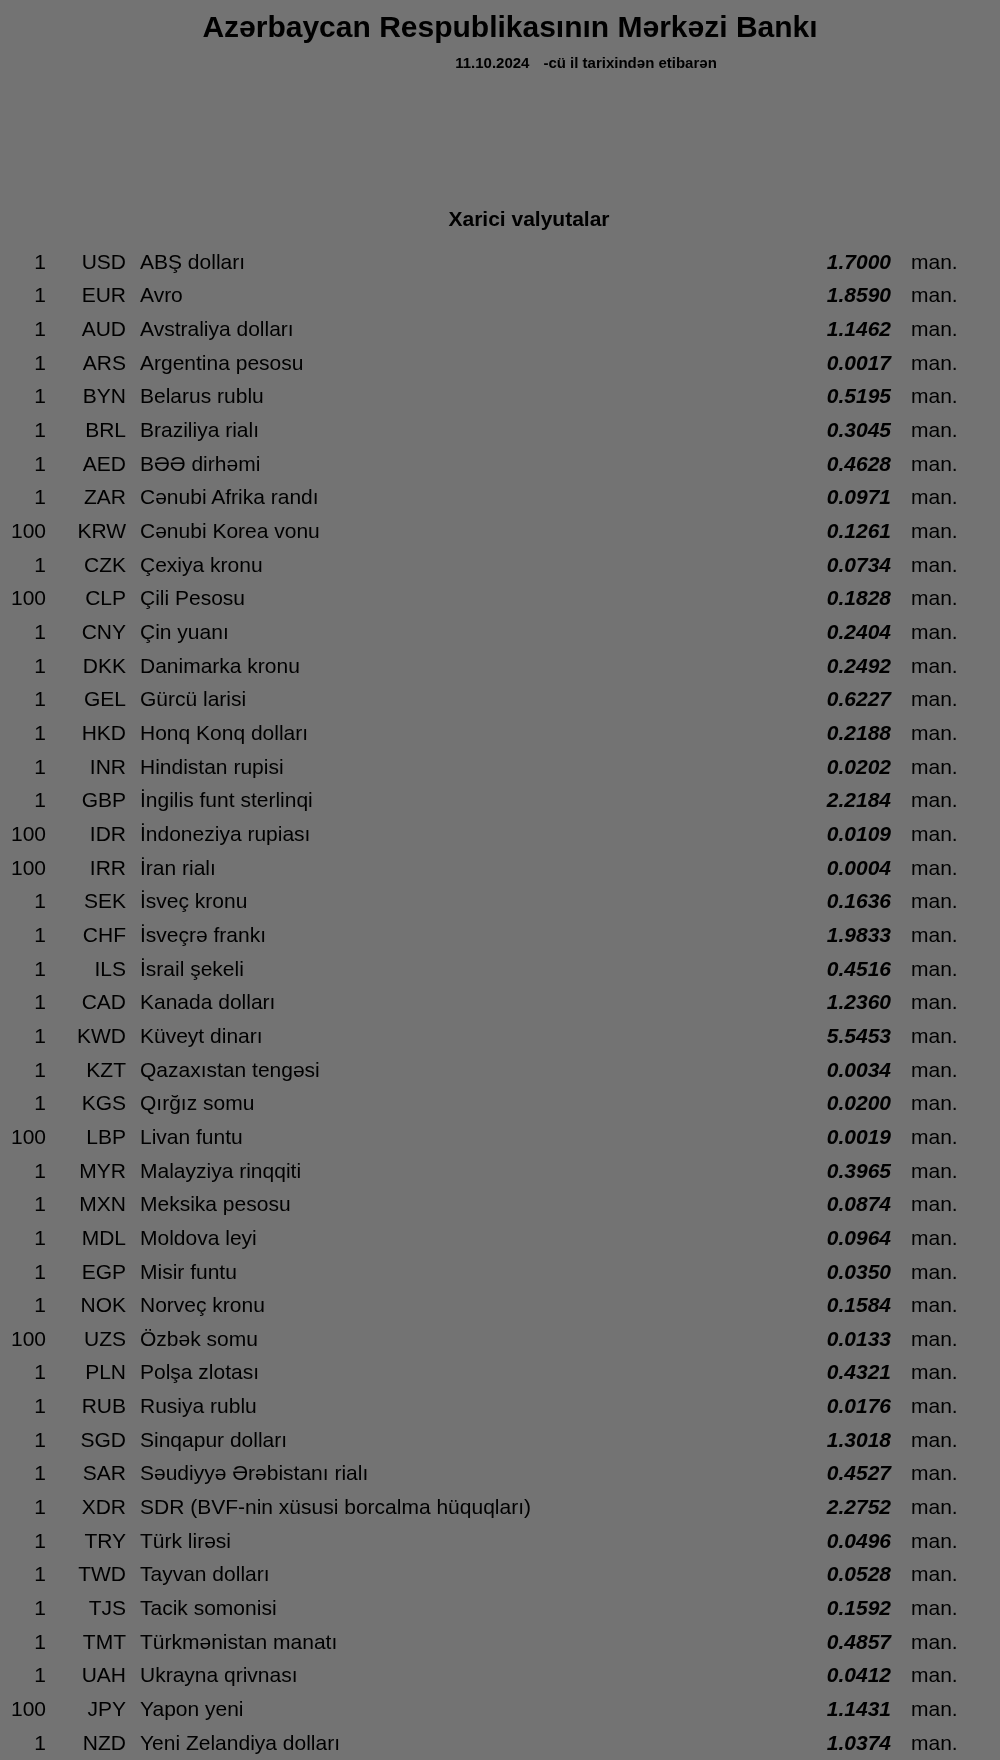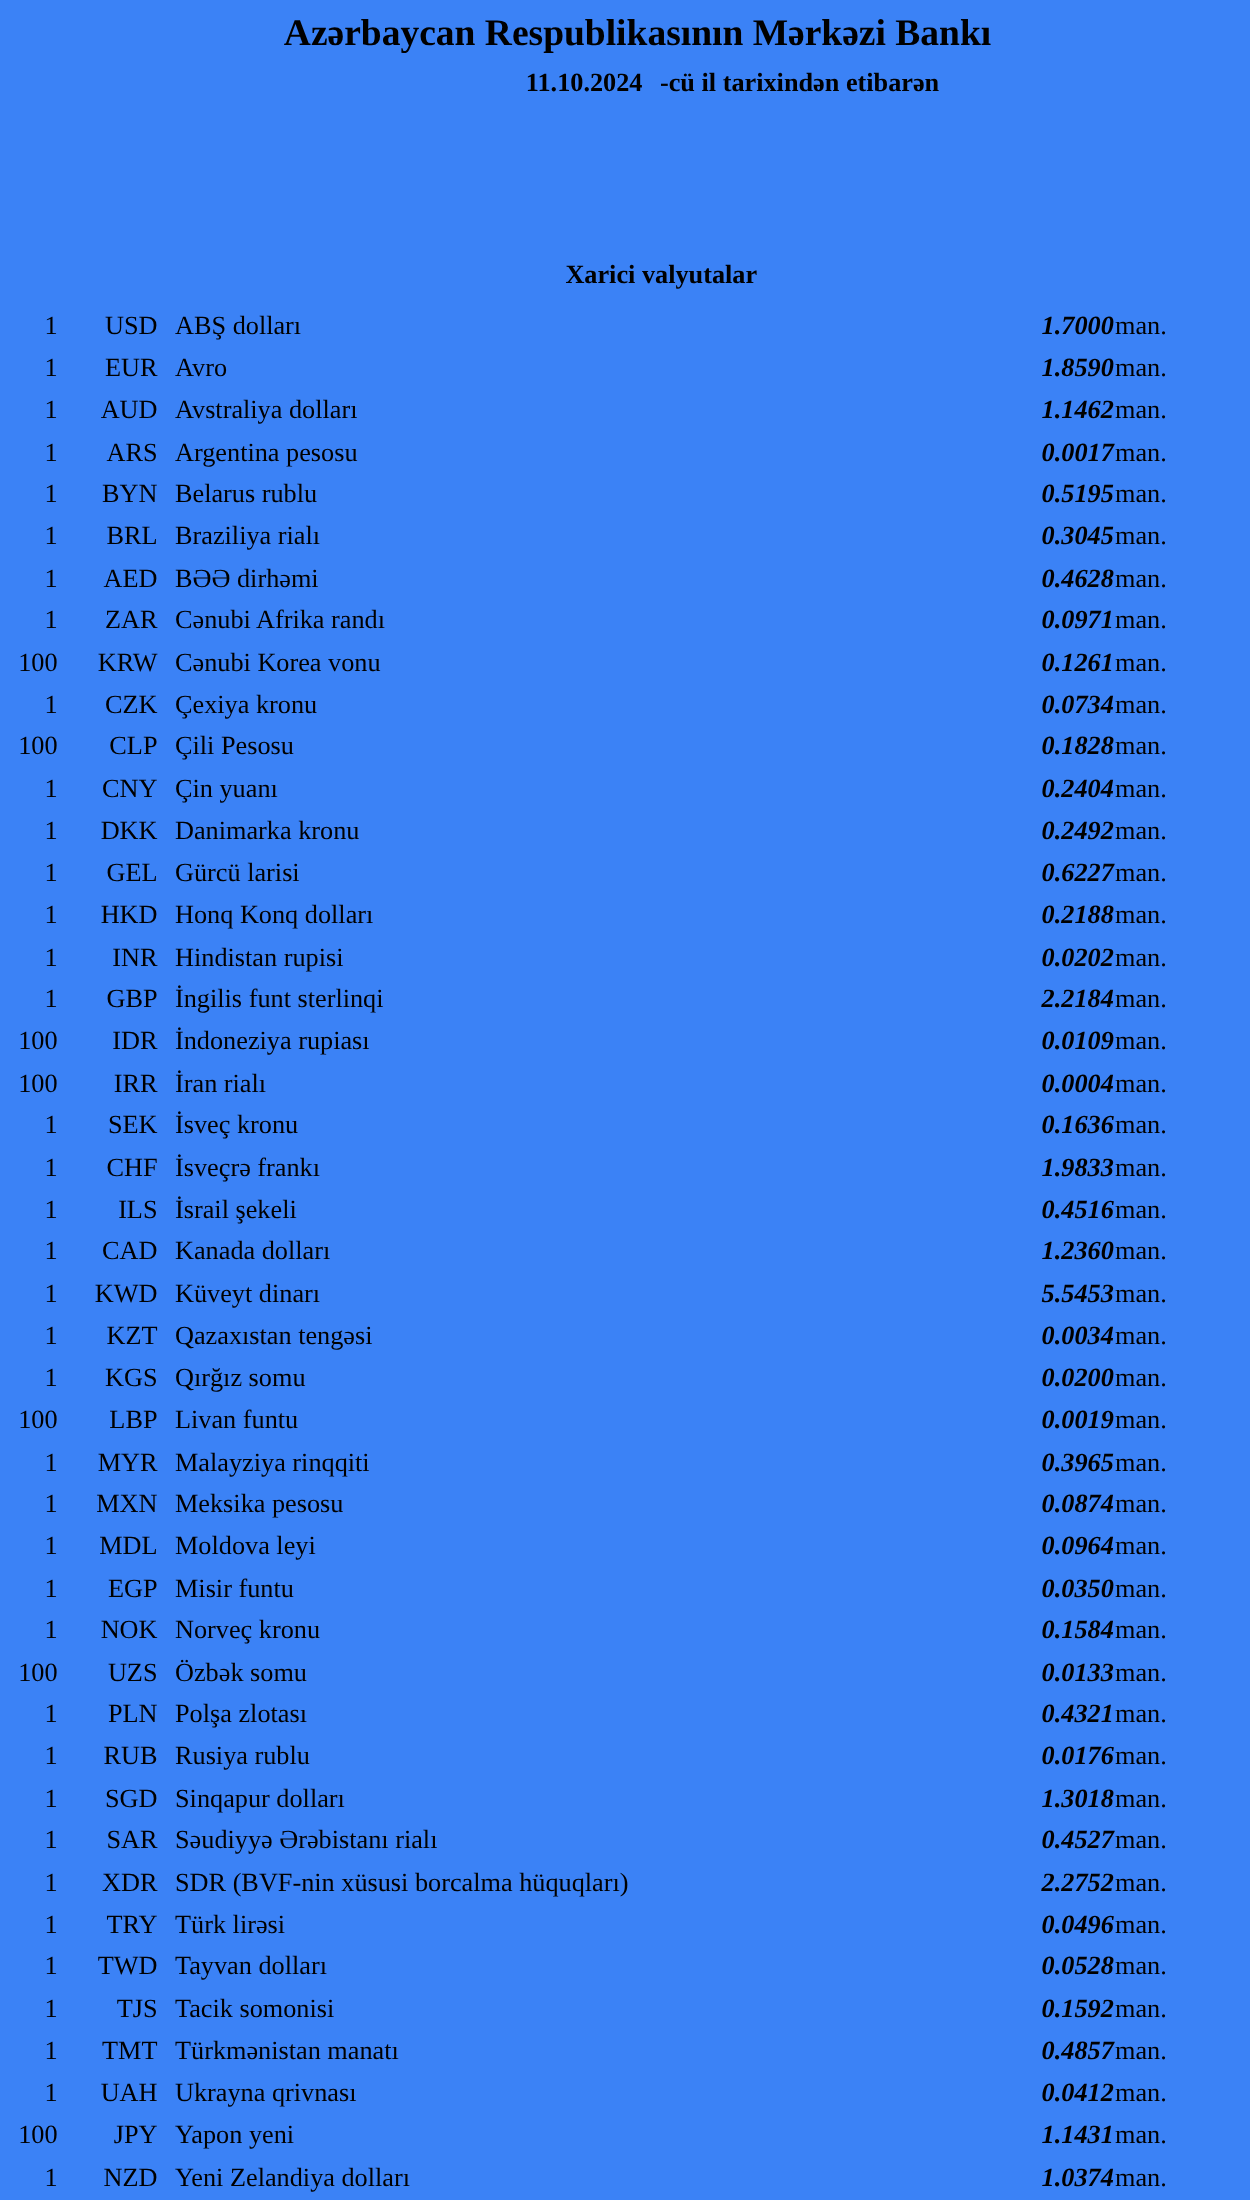--- a/index.html
+++ b/index.html
@@ -1,32 +1,32 @@
 <!DOCTYPE html>
 <html><head>
 <meta charset="utf-8">
 <style>
   html, body { margin: 0; padding: 0; background: #ffffff; }
   .page {
     position: relative;
     width: 1000px;
     height: 1760px;
-    background: #3b82f6;
+    background: #737373;
     color: #000000;
-    font-family: Liberation Serif, serif;
+    font-family: Liberation Sans, sans-serif;
     overflow: hidden;
   }
   .hline {
     position: absolute;
     left: 50%;
     white-space: nowrap;
     font-weight: bold;
   }
   .title    { top: 10px;  font-size: 30px; transform: translateX(calc(-50% + 10px)); }
-  .dateline { top: 54px;  font-size: 21px; transform: translateX(calc(-50% + 86px)); }
+  .dateline { top: 54px;  font-size: 15px; transform: translateX(calc(-50% + 86px)); }
   .subtitle { top: 92px;  font-size: 22px; transform: translateX(calc(-50% + 16px)); }
   .bulletin { top: 127px; font-size: 23px; transform: translateX(calc(-50% + 25px)); letter-spacing: 0.5px; }
   .section  { top: 207px; font-size: 21px; transform: translateX(calc(-50% + 29px)); }
   .date-suffix { margin-left: 14px; }
 
   .rows {
     position: absolute;
     top: 244px;
     left: 0;
     width: 1000px;
@@ -40,21 +40,21 @@
     position: absolute;
     top: 50%;
     transform: translateY(-50%);
     white-space: nowrap;
     line-height: 1;
   }
   .qty  { left: 0;     width: 46px;  text-align: right;  }
   .code { left: 56px;  width: 70px;  text-align: right; }
   .name { left: 140px; text-align: right; }
   .rate { left: 690px; width: 201px; text-align: right; font-weight: bold; font-style: italic; }
-  .man  { left: 892px; }
+  .man  { left: 911px; }
 </style>
 </head>
 <body>
 
 <div class="page">
 
   <div class="hline title">Azərbaycan Respublikasının Mərkəzi Bankı</div>
 
   <div class="hline dateline">
     <span>11.10.2024</span><span class="date-suffix">-cü il tarixindən etibarən</span>

